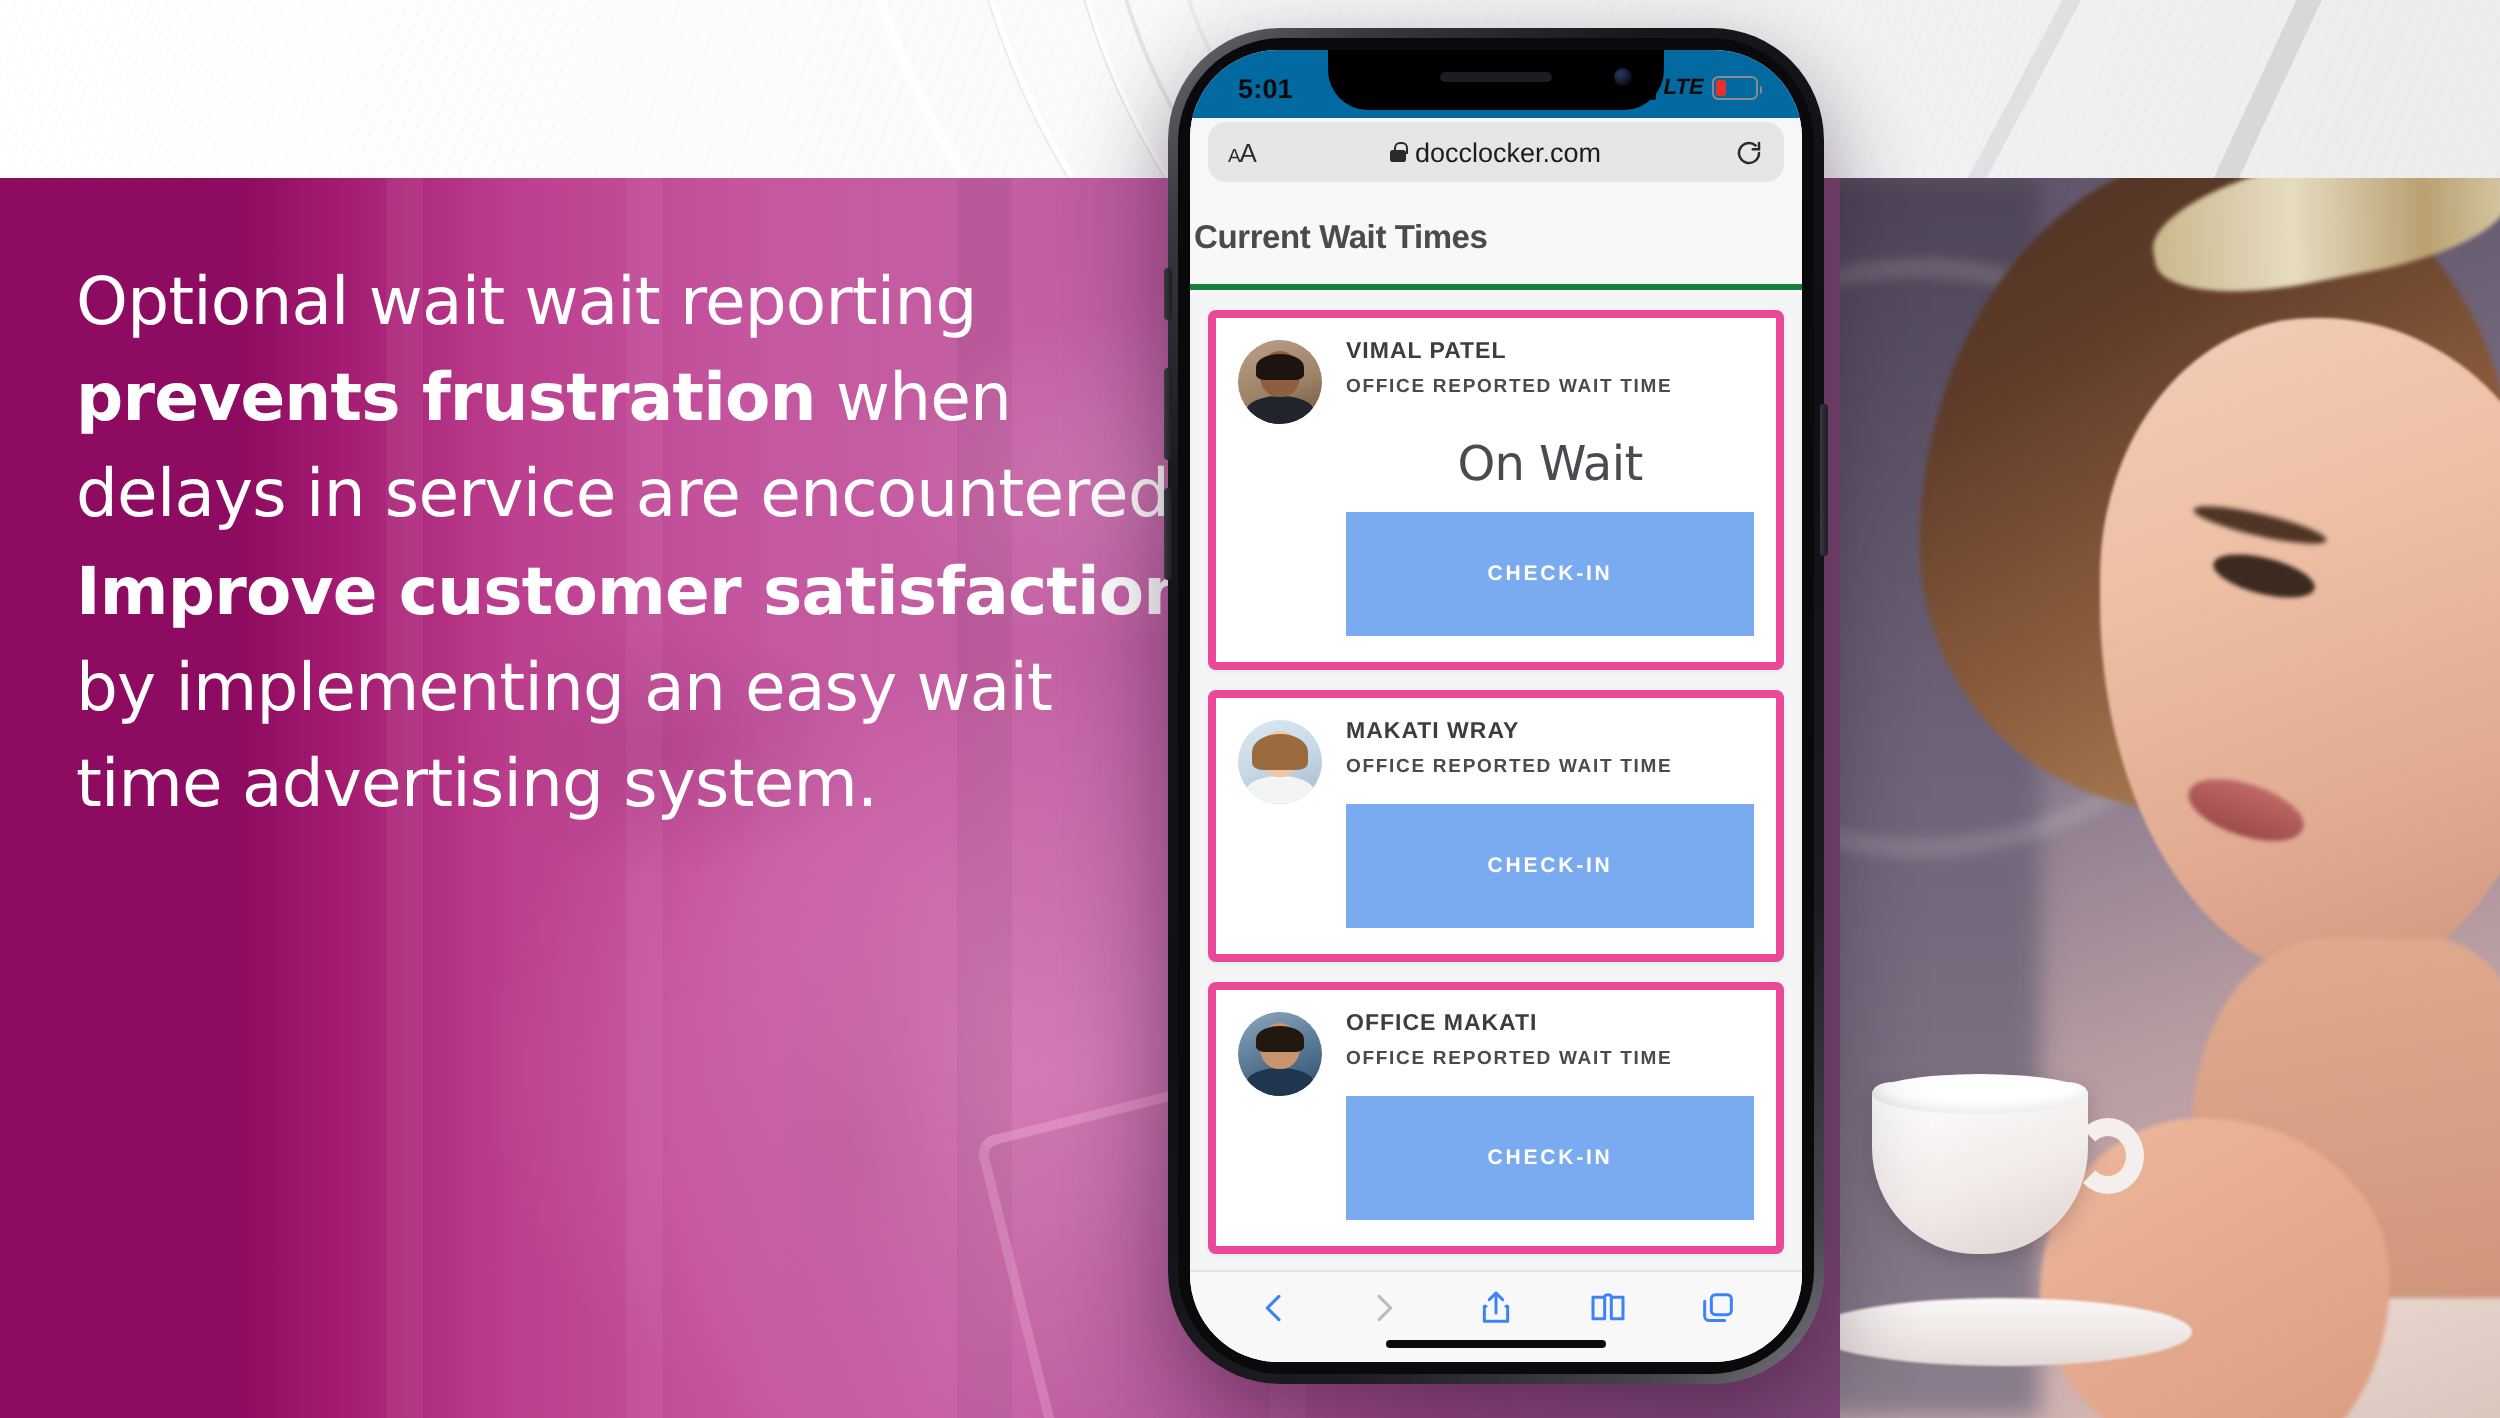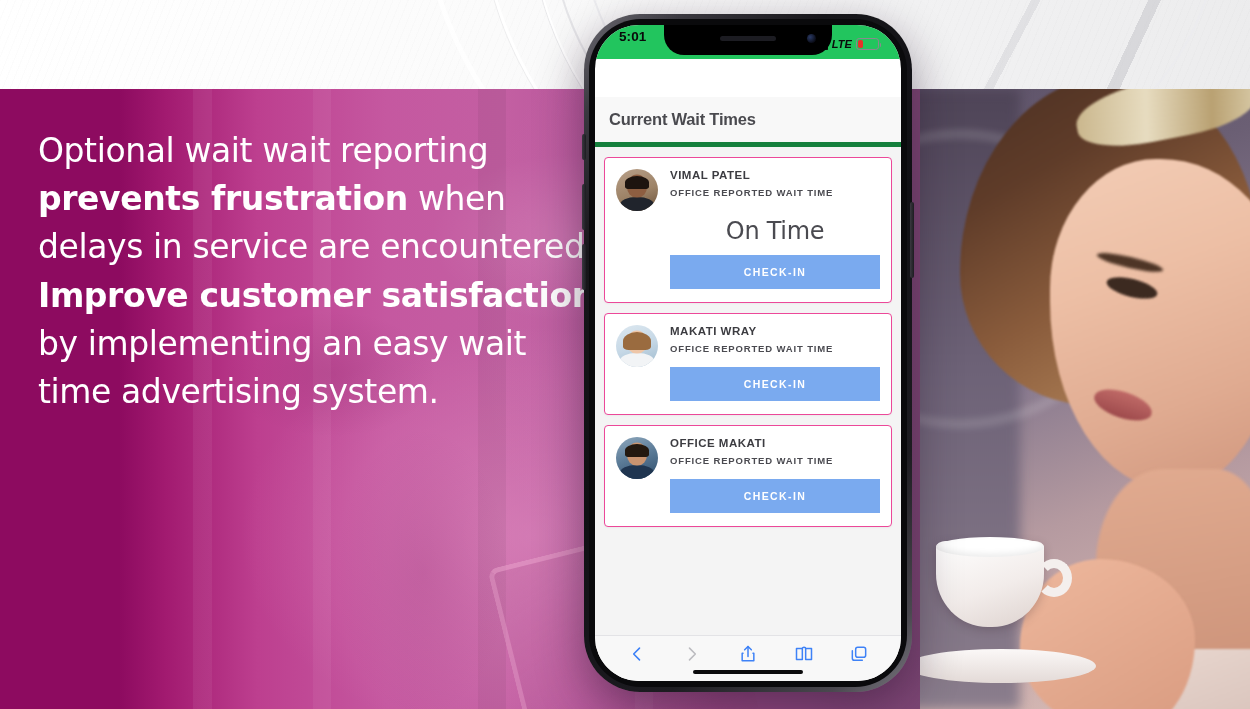--- a/index.html
+++ b/index.html
@@ -234,22 +234,22 @@
     width:56px; height:5px; background:#1c1c22; border-radius:3px;
   }
   .notch-cam {
     position:absolute; right:16px; top:9px; width:9px; height:9px; border-radius:50%;
     background:radial-gradient(circle at 35% 35%,#2a3a66,#0b0d18 70%);
   }
 
   
   .status-bar {
     position:absolute; left:0; top:0; width:100%; height:34px; z-index:20;
-    display:flex; justify-content:space-between;
-    padding:4px 22px 0 24px; background:#22c55e;
+    display:flex; align-items:center; justify-content:space-between;
+    padding:4px 22px 0 24px; background:#0369a1;
   }
   .status-time { font-size:13.5px; font-weight:700; color:#0a0a0a; letter-spacing:.1px; }
   .status-right { display:flex; align-items:center; gap:4px; }
   .sig-bars { display:flex; align-items:flex-end; gap:1.5px; height:11px; }
   .sig-bars i { display:block; width:3px; background:#0a0a0a; border-radius:.7px; }
   .sig-bars i:nth-child(1){height:4px;} .sig-bars i:nth-child(2){height:6px;}
   .sig-bars i:nth-child(3){height:8.5px;} .sig-bars i:nth-child(4){height:11px;}
   .lte-label { font-size:11px; font-weight:600; color:#0a0a0a; letter-spacing:.1px;font-style:italic; }
   .battery { position:relative; width:23px; height:11.5px; border:1.3px solid #8a8a8e; border-radius:3.2px; }
   .battery::after {
@@ -283,25 +283,25 @@
   .url-text { font-size:13.5px; color:#1c1c1e; }
   .reload-icon { width:15px; height:15px; color:#2b2b2e; }
 
   
   .web-view {
     position:absolute; left:0; top:72px; right:0; bottom:46px;
     background:#f4f4f4; overflow:hidden; z-index:12;
   }
   .page-title {
     font-size:16.5px; font-weight:700; color:#4a4a4f; letter-spacing:-.2px;
-    padding:13px 0 13px 14px; background:#f8f8f8; border-bottom:5px solid #15803d;
+    padding:13px 0 13px 2px; background:#f8f8f8; border-bottom:3px solid #15803d;
   }
   .card-list { padding:10px 9px 0; }
   .wait-card {
-    background:#ffffff; border:1px solid #ec4899; border-radius:4px;
+    background:#ffffff; border:4px solid #ec4899; border-radius:4px;
     margin-bottom:10px; padding:11px 11px 13px;
     box-shadow:0 1px 2px rgba(0,0,0,.04);
   }
   .card-head { display:flex; align-items:flex-start; gap:12px; }
   .avatar {
     width:42px; height:42px; border-radius:50%; flex:0 0 42px; overflow:hidden; position:relative;
     background:#d8d2cb;
   }
   .av-a { background:linear-gradient(160deg,#b9a089 0%,#9d8367 55%,#6b513a 100%); }
   .av-b { background:linear-gradient(160deg,#dde8f0 0%,#c6d8e6 50%,#9fbacd 100%); }
@@ -334,21 +334,21 @@
   .wait-label {
     font-size:9.5px; font-weight:700; color:#4a4a50; letter-spacing:.85px;
   }
   .wait-value {
     font-size:24px; font-weight:400; color:#4a4a50; text-align:center;
     margin:6px 0 10px; letter-spacing:-.3px;
     font-family:"DejaVu Sans", sans-serif;
   }
   .checkin-btn {
     display:block; width:100%; background:#7aaaef; color:#ffffff; border:none;
-    padding:11px 0; font-size:10.5px; font-weight:700; letter-spacing:1.4px;
+    padding:25px 0; font-size:10.5px; font-weight:700; letter-spacing:1.4px;
     font-family:"Liberation Sans", sans-serif; cursor:pointer;
   }
   .card-body-wrap { padding-left:54px; }
 
   
   .safari-toolbar {
     position:absolute; left:0; right:0; bottom:0; height:46px; z-index:22;
     background:#f8f8f8; border-top:1px solid #e3e3e6;
     display:flex; align-items:center; justify-content:space-around; padding:0 14px 10px;
   }
@@ -435,40 +435,53 @@
               <i></i>
               <i></i>
             </span>
           <span class="lte-label">LTE</span>
           <span class="battery">
             <span class="battery-fill"></span>
           </span>
         </div>
       </div>
 
+      <div class="url-row">
+        <div class="url-pill">
+          <span class="aa-btn"><small>A</small>A</span>
+          <span class="url-center">
+            <span class="lock-icon"></span>
+            <span class="url-text">docclocker.com</span>
+          </span>
+          <svg class="reload-icon" viewBox="0 0 24 24" fill="none" stroke="currentColor" stroke-width="2" stroke-linecap="round">
+            <path d="M20 12a8 8 0 1 1-2.7-6"></path>
+              <path d="M20 4v5h-5"></path>
+          </svg>
+        </div>
+      </div>
 
       <div class="web-view">
         <div class="page-title">Current Wait Times</div>
 
         <div class="card-list">
 
           <div class="wait-card">
             <div class="card-head">
               <div class="avatar av-a">
                 <span class="av-body"></span>
                 <span class="av-face"></span>
                 <span class="av-hair"></span>
               </div>
               <div class="card-info">
                 <div class="doc-name">VIMAL PATEL</div>
                 <div class="wait-label">OFFICE REPORTED WAIT TIME</div>
               </div>
             </div>
             <div class="card-body-wrap">
-              <div class="wait-value">On Time</div>
+              <div class="wait-value">On Wait</div>
               <button class="checkin-btn">CHECK-IN</button>
             </div>
           </div>
 
           <div class="wait-card">
             <div class="card-head">
               <div class="avatar av-b">
                 <span class="av-body"></span>
                 <span class="av-face"></span>
                 <span class="av-hair"></span>

